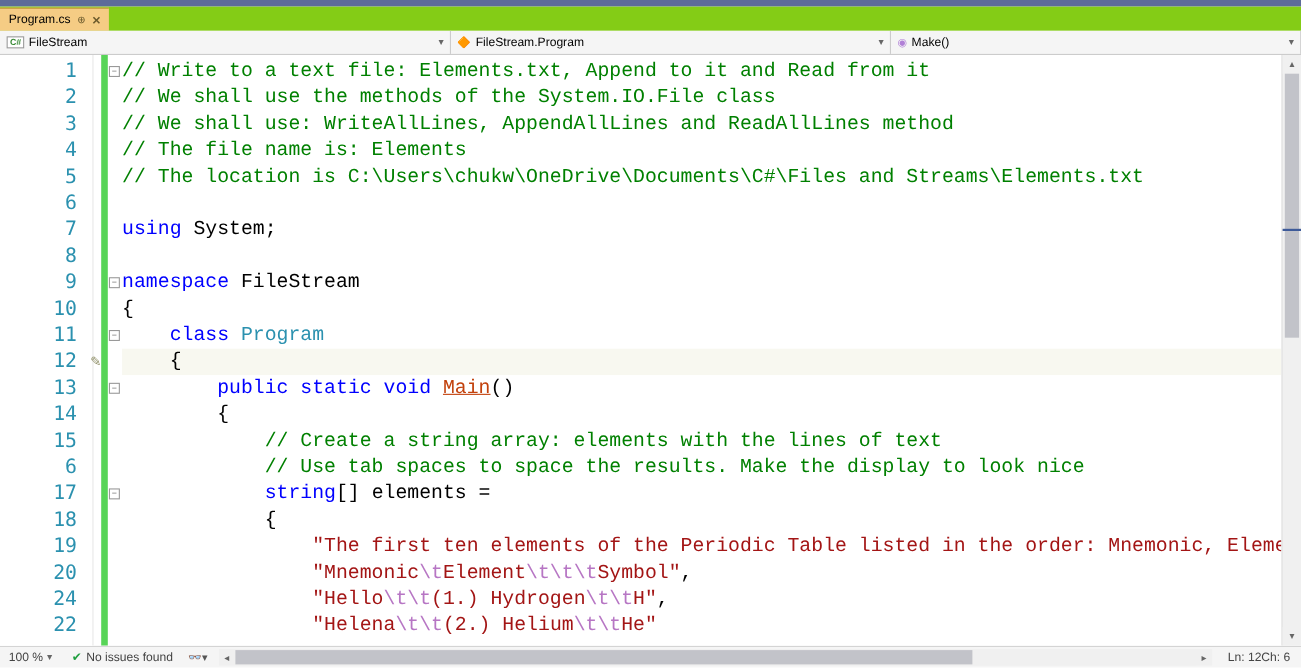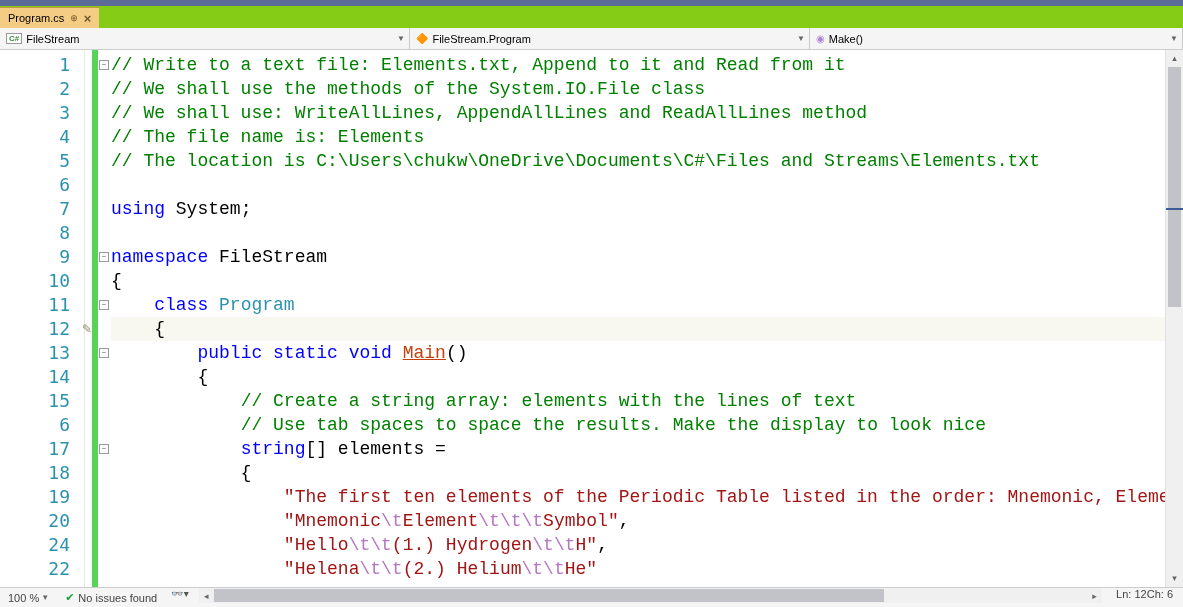--- a/index.html
+++ b/index.html
@@ -162,20 +162,21 @@
       position: absolute;
       left: 0; right: 0;
       height: 2px;
       background: #3d5a99;
     }
     .status-bar {
       height: 20px;
       background: #f5f5f5;
       border-top: 1px solid #cccccc;
       display: flex;
+      align-items: center;
       font-size: 11px;
       color: #444;
     }
     .zoom { padding: 0 8px; display: flex; align-items: center; gap: 2px; }
     .zoom-dd { font-size: 8px; color: #666; cursor: pointer; }
     .issues { display: flex; align-items: center; gap: 4px; padding: 0 8px; }
     .issue-icon { color: #1e9e3e; font-size: 11px; }
     .scroll-h {
       flex: 1;
       height: 15px;

